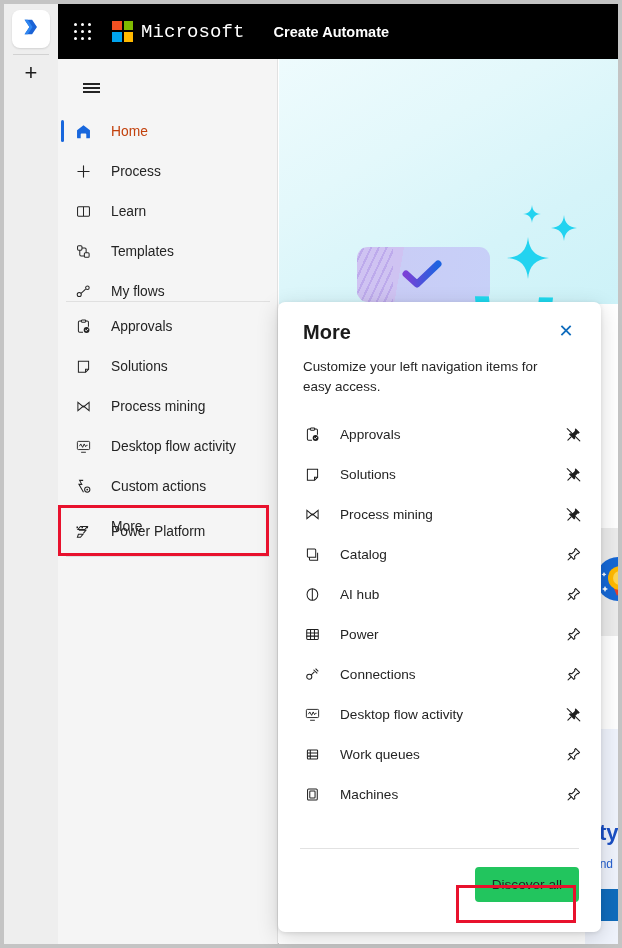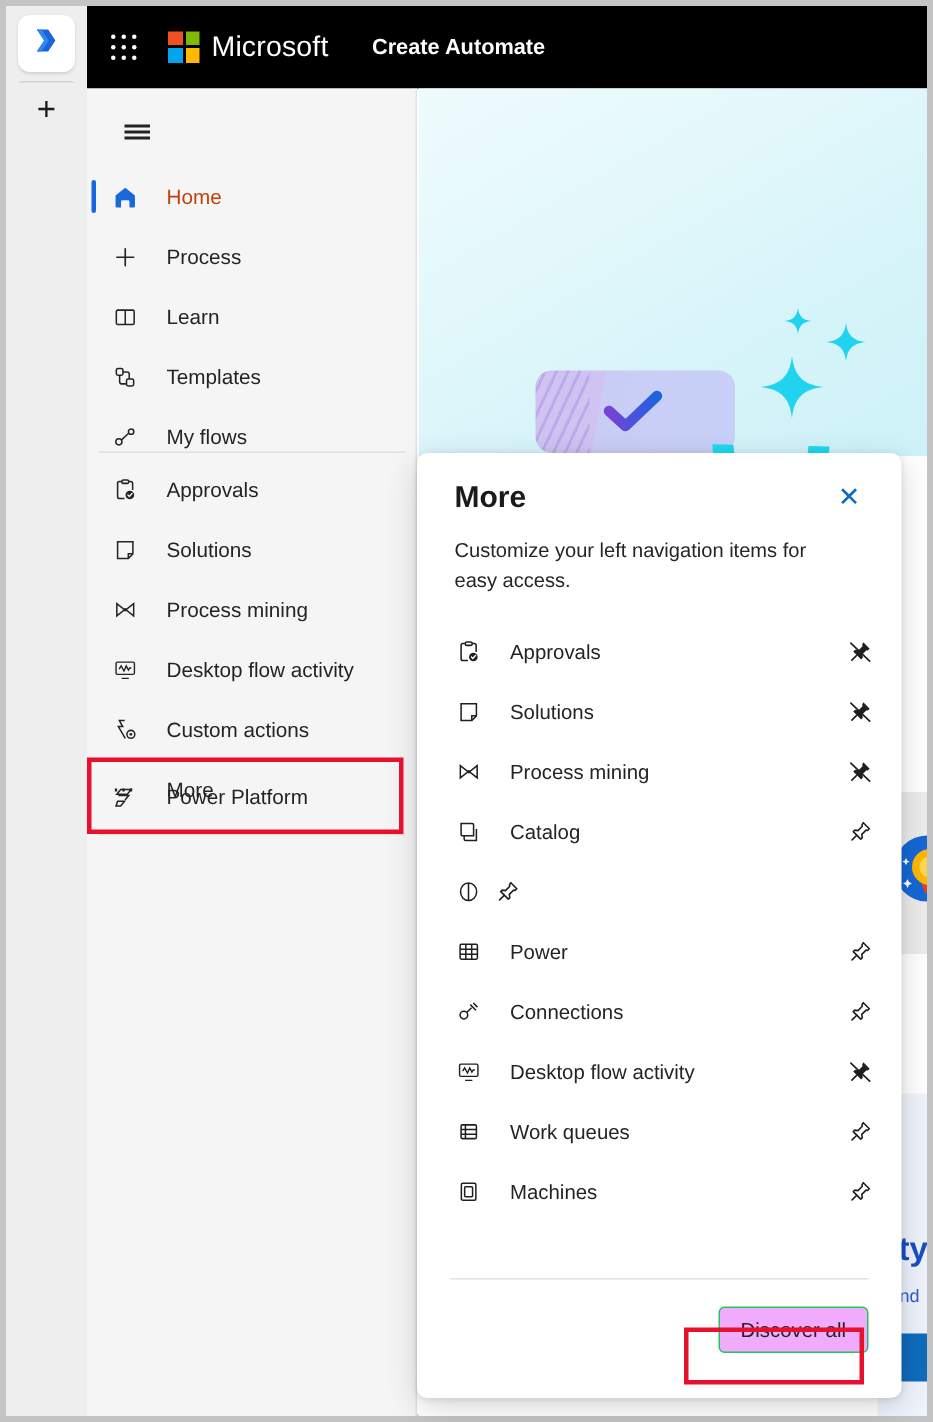--- a/index.html
+++ b/index.html
@@ -79,21 +79,21 @@
     grid-template-columns: repeat(3, 1fr);
     grid-template-rows: repeat(3, 1fr);
     gap: 3px;
     cursor: pointer;
     flex: none;
   }
   .waffle i {
     display: block; width: 3px; height: 3px; border-radius: 50%;
     background: #ffffff;
   }
-  .ms-logo { display: flex; flex: none; }
+  .ms-logo { display: flex; flex: none; font-family: Liberation Mono, monospace; }
   .ms-squares {
     width: 21px; height: 21px;
     display: grid; grid-template-columns: 1fr 1fr; grid-template-rows: 1fr 1fr;
     gap: 2px;
   }
   .ms-squares i { display: block; }
   .ms-word {
     color: #ffffff;
     font-size: 19px;
     font-weight: 400;
@@ -313,22 +313,22 @@
     position: absolute; left: 0; bottom: 0;
     width: 323px;
     padding: 0 22px;
   }
   .foot-sep {
     height: 1px; background: #e2e2e2; margin: 0 0 0 0;
   }
   .discover-btn {
     display: block;
     margin: 18px 0 30px auto;
-    background: #f0abfc;
-    border: 1px solid #22c55e;
+    background: #22c55e;
+    border: 3px solid #22c55e;
     border-radius: 4px;
     padding: 7px 14px;
     font-size: 13.6px;
     color: #242424;
     cursor: pointer;
     font-family: "Liberation Sans", sans-serif;
   }
 </style>
 </head>
 <body>
@@ -661,20 +661,21 @@
         </span>
       </div>
 
       <div class="fly-item">
         <span class="ico">
           <svg width="17" height="17" viewBox="0 0 20 20" fill="none" stroke="currentColor" stroke-width="1.2">
             <path d="M9.8 3.2c3.6 0 6.4 3 6.4 6.8s-2.8 6.8-6.4 6.8c-3.6 0-6.2-3-6.2-6.8S6.2 3.2 9.8 3.2z"></path>
             <path d="M9.8 3.2v13.6"></path>
           </svg>
         </span>
+        <span class="lbl">AI hub</span>
         <span class="pinbtn">
           <svg width="17" height="17" viewBox="0 0 20 20" fill="none" stroke="currentColor" stroke-width="1.25" stroke-linejoin="round">
             <path d="M12.4 2.9l4.7 4.7-1.4 1.4-1.1-.3-3.4 3.4.4 2.5-1.2 1.2-5.9-5.9 1.2-1.2 2.5.4 3.4-3.4-.3-1.1z"></path>
             <path d="M7.3 12.7L3.6 16.4" stroke-linecap="round"></path>
           </svg>
         </span>
       </div>
 
       <div class="fly-item">
         <span class="ico">

